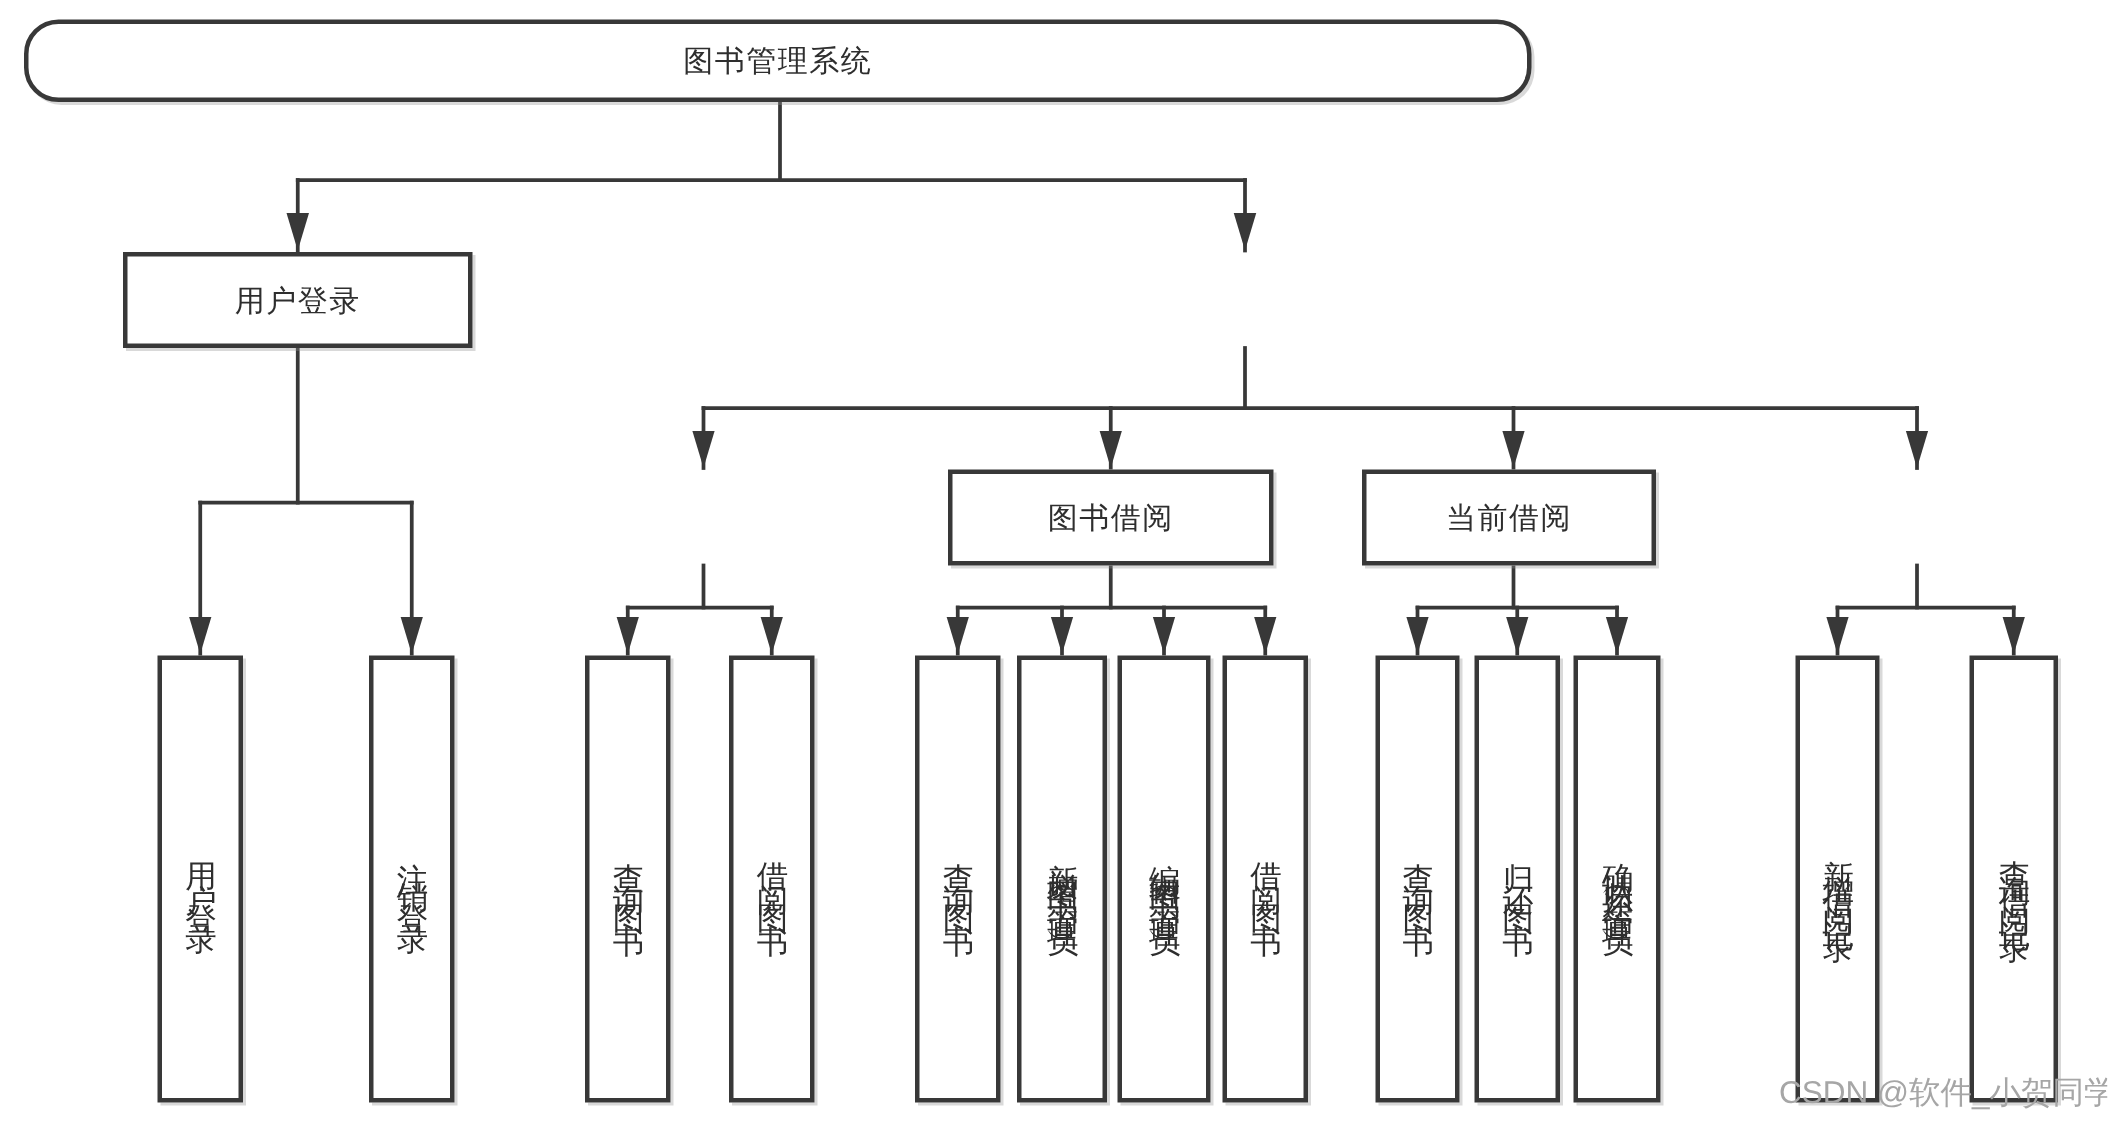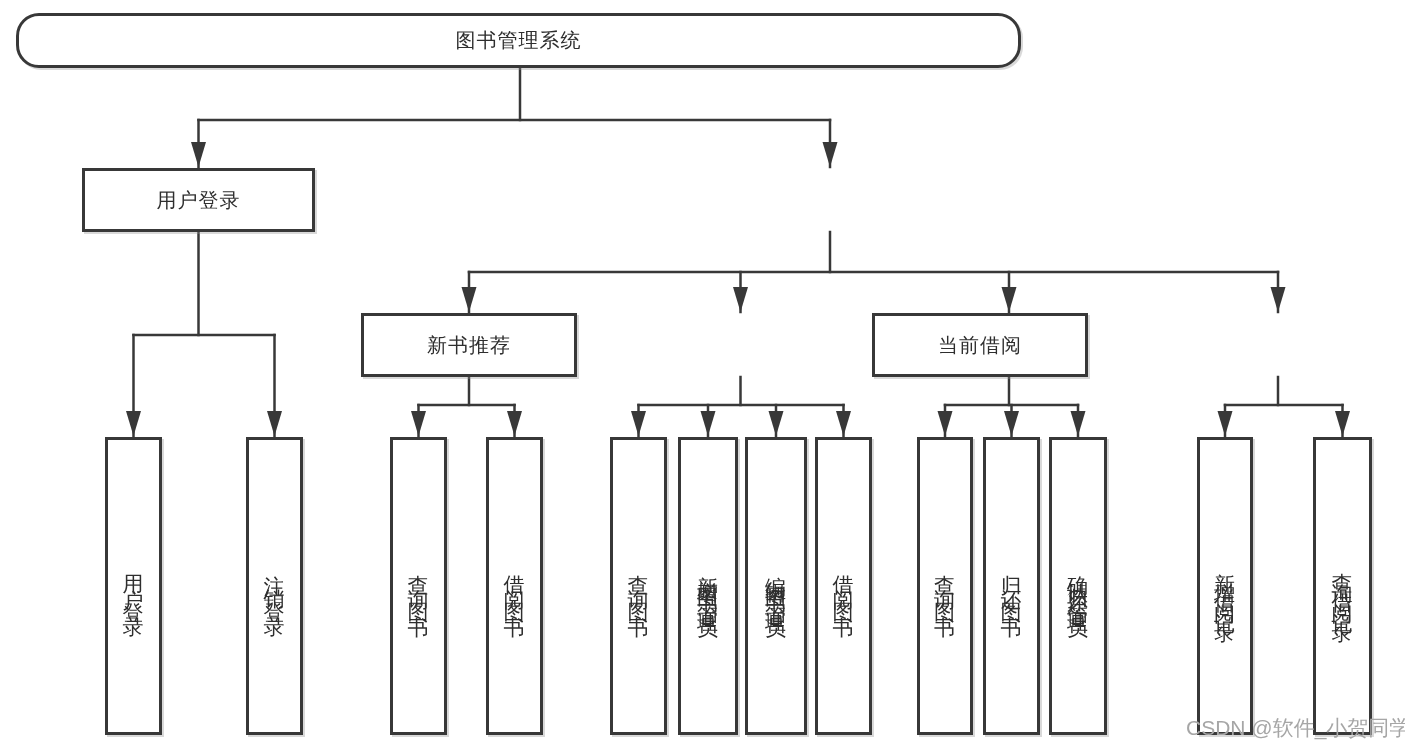--- a/index.html
+++ b/index.html
@@ -42,21 +42,21 @@
   .ls9 span { letter-spacing: 6px; }
   
   .n-root  { left: 16px;  top: 13px;  width: 1005px; height: 55px; border-radius: 23px; }
   
   .n-login { left: 82px;  top: 168px; width: 233px; height: 64px; }
   .n-mgmt  { left: 713px; top: 168px; width: 234px; height: 64px; }
   
   .n-l3    { top: 313px; height: 64px; }
   .n-newbook { left: 361px;  width: 216px; }
   .n-borrow  { left: 632px;  width: 217px; }
-  .n-current { left: 872px;  width: 216px; font-family: Liberation Serif, serif; }
+  .n-current { left: 908px;  width: 196px; font-family: Liberation Serif, serif; }
   .n-records { left: 1170px; width: 216px; }
   
   .leaf { top: 437px; height: 298px; }
   .lf-1  { left: 105px;  width: 57px; }
   .lf-2  { left: 246px;  width: 57px; }
   .lf-3  { left: 390px;  width: 57px; }
   .lf-4  { left: 486px;  width: 57px; }
   .lf-5  { left: 610px;  width: 57px; }
   .lf-6  { left: 678px;  width: 60px; }
   .lf-7  { left: 745px;  width: 62px; }
@@ -132,22 +132,22 @@
   </svg>
 
   <div class="box n-root">
     <span class="h-label">图书管理系统</span>
   </div>
 
   <div class="box n-login">
     <span class="h-label">用户登录</span>
   </div>
 
-  <div class="box n-l3 n-newbook">
-    <span class="h-label">新书推荐</span>
+  <div class="box n-l3 n-borrow">
+    <span class="h-label">图书借阅</span>
   </div>
   <div class="box n-l3 n-current">
     <span class="h-label">当前借阅</span>
   </div>
 
   <div class="box leaf ls4 lf-1">
     <span>用户登录</span>
   </div>
   <div class="box leaf ls4 lf-2">
     <span>注销登录</span>

